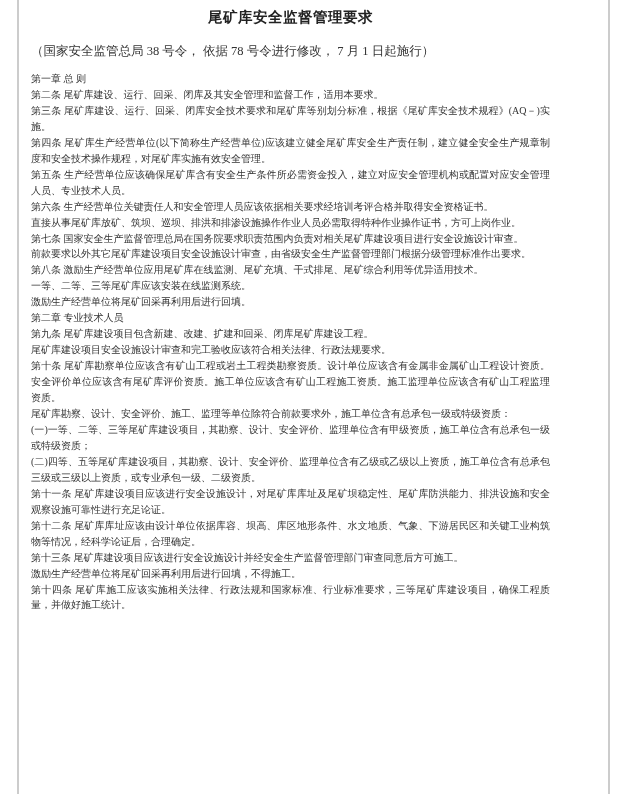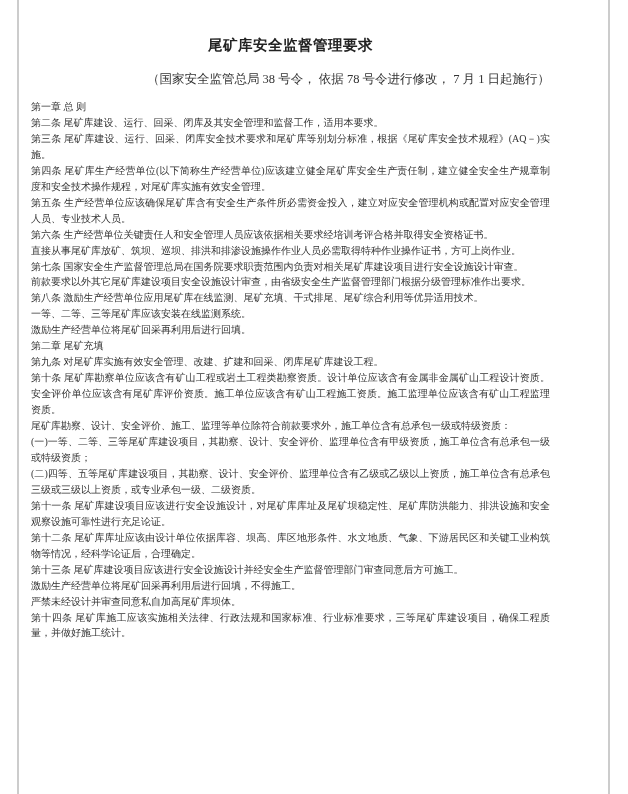--- a/index.html
+++ b/index.html
@@ -24,36 +24,36 @@
     background: #cccccc;
   }
   .edge-left  { left: 17px; }
   .edge-right { left: 608px; }
   .content {
     position: absolute;
     top: 0;
     left: 0;
     width: 572px;
     box-sizing: border-box;
-    padding: 36px 22px 0 31px;
+    padding: 8px 22px 0 31px;
   }
   .title {
     margin: 0 0 17px 0;
     font-size: 14.5px;
     line-height: 18px;
     font-weight: bold;
     text-align: center;
     color: #222222;
     letter-spacing: 0.5px;
   }
   .subtitle {
     margin: 0 0 12px 0;
     font-size: 12.5px;
     line-height: 16px;
-    text-align: right;
+    text-align: left;
     white-space: nowrap;
   }
   .doc-body {
     font-size: 10px;
   }
   .para {
     margin: 0;
     line-height: 15.95px;
     text-align: justify;
     text-justify: inter-ideograph;
@@ -75,27 +75,27 @@
         <p class="para">第三条 尾矿库建设、运行、回采、闭库安全技术要求和尾矿库等别划分标准，根据《尾矿库安全技术规程》(AQ－)实施。</p>
         <p class="para">第四条 尾矿库生产经营单位(以下简称生产经营单位)应该建立健全尾矿库安全生产责任制，建立健全安全生产规章制度和安全技术操作规程，对尾矿库实施有效安全管理。</p>
         <p class="para">第五条 生产经营单位应该确保尾矿库含有安全生产条件所必需资金投入，建立对应安全管理机构或配置对应安全管理人员、专业技术人员。</p>
         <p class="para">第六条 生产经营单位关键责任人和安全管理人员应该依据相关要求经培训考评合格并取得安全资格证书。</p>
         <p class="para">直接从事尾矿库放矿、筑坝、巡坝、排洪和排渗设施操作作业人员必需取得特种作业操作证书，方可上岗作业。</p>
         <p class="para">第七条 国家安全生产监督管理总局在国务院要求职责范围内负责对相关尾矿库建设项目进行安全设施设计审查。</p>
         <p class="para">前款要求以外其它尾矿库建设项目安全设施设计审查，由省级安全生产监督管理部门根据分级管理标准作出要求。</p>
         <p class="para">第八条 激励生产经营单位应用尾矿库在线监测、尾矿充填、干式排尾、尾矿综合利用等优异适用技术。</p>
         <p class="para">一等、二等、三等尾矿库应该安装在线监测系统。</p>
         <p class="para">激励生产经营单位将尾矿回采再利用后进行回填。</p>
-        <p class="para">第二章 尾矿充填</p>
-        <p class="para">第九条 对尾矿库实施有效安全管理、改建、扩建和回采、闭库尾矿库建设工程。</p>
+        <p class="para">第二章 专业技术人员</p>
+        <p class="para">第九条 尾矿库建设项目包含新建、改建、扩建和回采、闭库尾矿库建设工程。</p>
+        <p class="para">尾矿库建设项目安全设施设计审查和完工验收应该符合相关法律、行政法规要求。</p>
         <p class="para">第十条 尾矿库勘察单位应该含有矿山工程或岩土工程类勘察资质。设计单位应该含有金属非金属矿山工程设计资质。安全评价单位应该含有尾矿库评价资质。施工单位应该含有矿山工程施工资质。施工监理单位应该含有矿山工程监理资质。</p>
         <p class="para">尾矿库勘察、设计、安全评价、施工、监理等单位除符合前款要求外，施工单位含有总承包一级或特级资质：</p>
         <p class="para">(一)一等、二等、三等尾矿库建设项目，其勘察、设计、安全评价、监理单位含有甲级资质，施工单位含有总承包一级或特级资质；</p>
         <p class="para">(二)四等、五等尾矿库建设项目，其勘察、设计、安全评价、监理单位含有乙级或乙级以上资质，施工单位含有总承包三级或三级以上资质，或专业承包一级、二级资质。</p>
         <p class="para">第十一条 尾矿库建设项目应该进行安全设施设计，对尾矿库库址及尾矿坝稳定性、尾矿库防洪能力、排洪设施和安全观察设施可靠性进行充足论证。</p>
         <p class="para">第十二条 尾矿库库址应该由设计单位依据库容、坝高、库区地形条件、水文地质、气象、下游居民区和关键工业构筑物等情况，经科学论证后，合理确定。</p>
         <p class="para">第十三条 尾矿库建设项目应该进行安全设施设计并经安全生产监督管理部门审查同意后方可施工。</p>
         <p class="para">激励生产经营单位将尾矿回采再利用后进行回填，不得施工。</p>
-        <p class="para">严禁未经设计并审查同意私自加高尾矿库坝体。</p>
         <p class="para">第十四条 尾矿库施工应该实施相关法律、行政法规和国家标准、行业标准要求，三等尾矿库建设项目，确保工程质量，并做好施工统计。</p>
       </div>
   </div>
 </div>
 
 </body></html>

